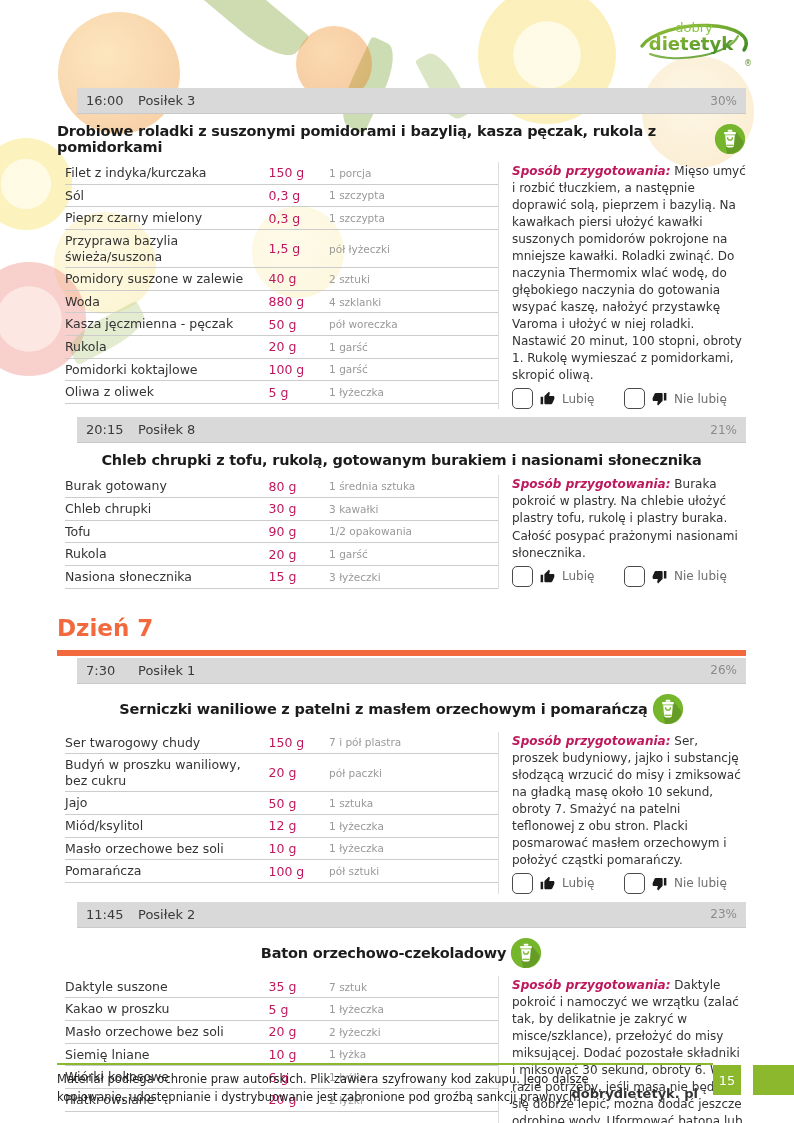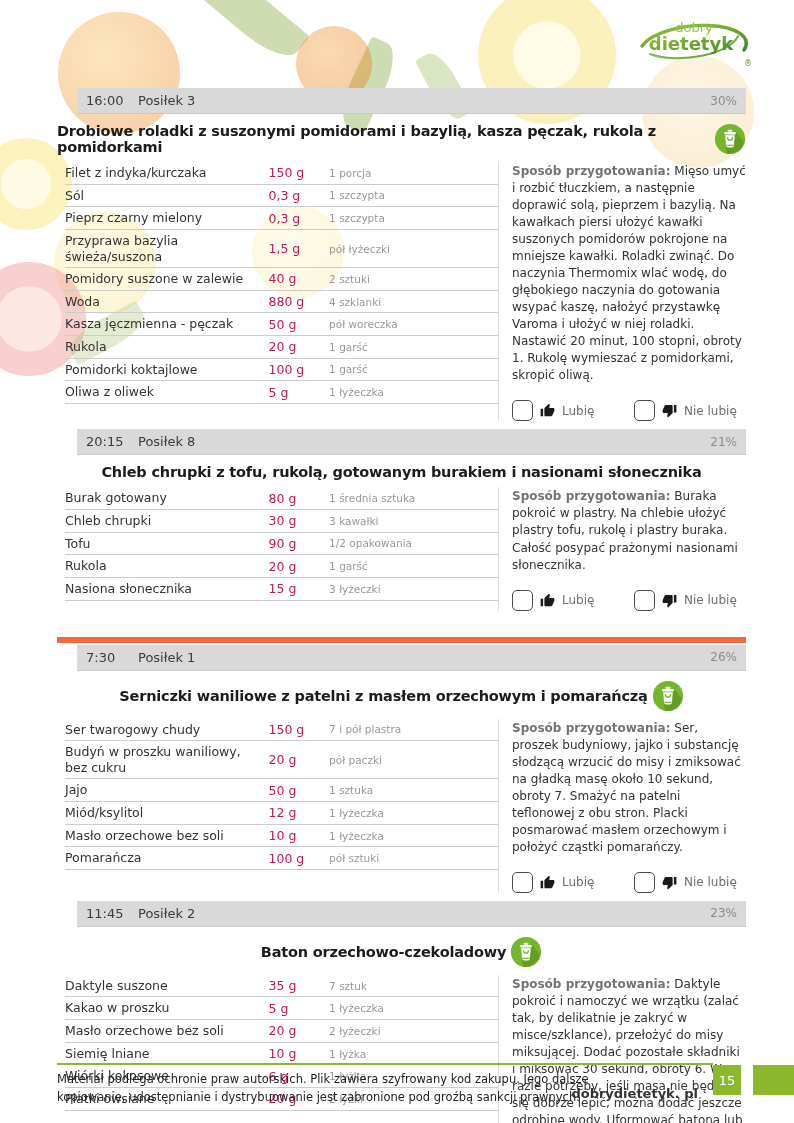--- a/index.html
+++ b/index.html
@@ -41,22 +41,22 @@
   .meal-body { display:flex; align-items:stretch; margin-bottom:8px; }
   .ingredients-wrap { width:441px; padding-right:8px; }
   table.ingredients { width:100%; border-collapse:collapse;margin-left:8px; }
   table.ingredients td { border-bottom:1px solid #ccc; padding:3px 2px 3px 0; vertical-align:middle; }
   td.ing-name { width:47%; font-size:12.5px; color:#333; line-height:1.25; }
   td.ing-amt { width:14%; font-size:12.5px; color:#be185d; white-space:nowrap; }
   td.ing-measure { width:39%; font-size:10.5px; color:#999; }
 
   .prep { flex:1; border-left:1px solid #ddd; padding-left:13px; padding-top:1px; }
   .prep-text { font-size:12px; line-height:1.42; color:#333; }
-  .prep-text b { color:#737373; }
-  .likes { display:flex; align-items:center; gap:10px; margin-top:16px; }
+  .prep-text b { color:#be185d;font-style:italic; }
+  .likes { display:flex; align-items:center; margin-top:4px; }
   .like-group { display:flex; align-items:center; gap:7px; width:112px; }
   .chk { width:21px; height:21px; border:1.6px solid #4a4a4a; border-radius:5px; background:#fff; display:inline-block; flex:0 0 auto; cursor:pointer; }
   .thumb { width:15px; height:15px; flex:0 0 auto; }
   .like-label { font-size:12px; color:#6e6e6e; white-space:nowrap; }
 
   .day-header { margin:26px 0 0 0; }
   .day-title { font-size:23px; font-weight:bold; color:#f2693d; margin-bottom:9px; }
   .day-bar { height:6px; background:#f2693d; margin-bottom:2px; }
 
   
@@ -268,20 +268,21 @@
                   <use href="#thumbup" fill="#1a1a1a"></use>
                 </svg>
               <span class="like-label">Nie lubię</span>
             </span>
           </div>
         </div>
       </div>
     </section>
 
     <div class="day-header">
+      <div class="day-title">Dzień 7</div>
       <div class="day-bar"></div>
     </div>
 
     <section class="meal">
       <div class="meal-bar">
         <span class="meal-time">7:30</span>
         <span class="meal-name">Posiłek 1</span>
         <span class="meal-percent">26%</span>
       </div>
       <h2 class="meal-title">

